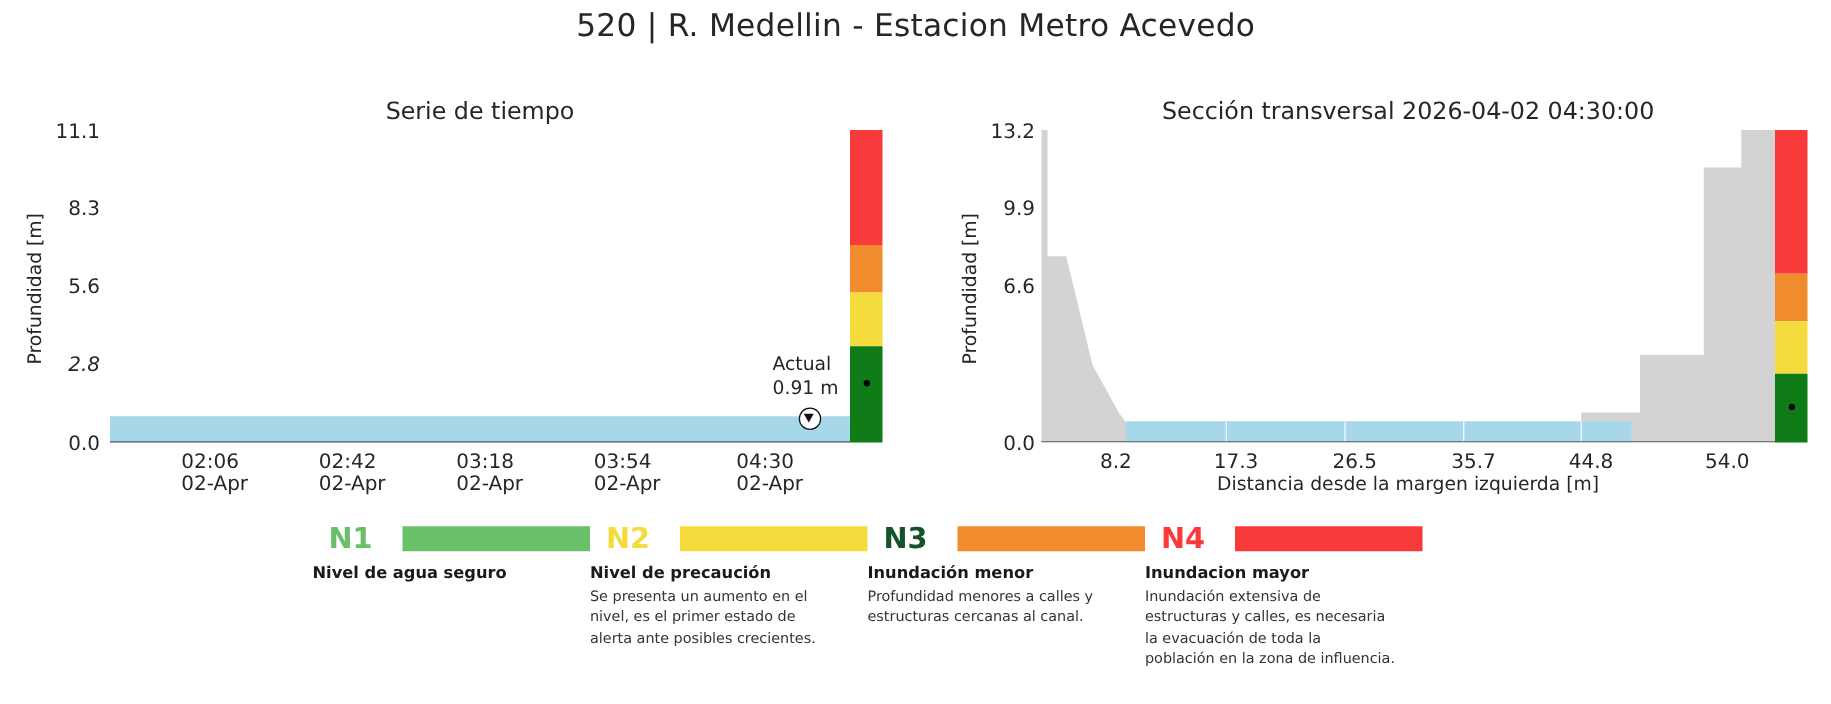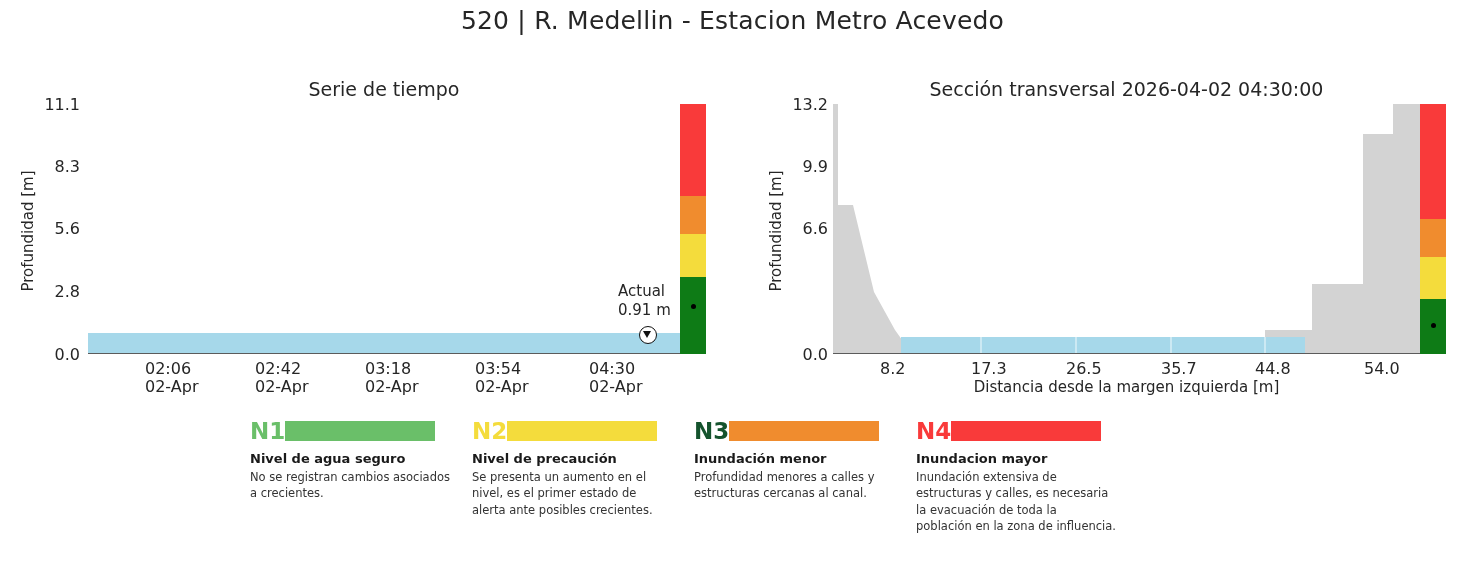--- a/index.html
+++ b/index.html
@@ -162,22 +162,23 @@
     left: 250px;
     top: 418px;
     width: 890px;
     display: flex;
     gap: 0px;
   }
   .legend-col { width: 222px; }
   .legend-head {
     display: flex;
     align-items: center;
-    gap: 0;
+    gap: 24px;
     height: 26px;
+    justify-content: flex-end;
   }
   .legend-code {
     font-size: 23px;
     font-weight: bold;
     line-height: 1;
   }
   .legend-swatch {
     height: 20px;
     flex: 1 1 auto;
     max-width: 150px;
@@ -201,21 +202,21 @@
 
 <div class="page-title">520 | R. Medellin - Estacion Metro Acevedo</div>
 
 <div class="panel">
 
   <div class="panel-title" style="left:88px; top:78px; width:592px;">Serie de tiempo</div>
 
   <div class="axis-label-y" style="left:-42px; top:222px; width:140px; text-align:center;">Profundidad [m]</div>
 
   <div class="ytick" style="left:0px; top:345px; width:80px;">0.0</div>
-  <div class="ytick" style="left:0px; top:282px; width:80px;">2.8</div>
+  <div class="ytick" style="left:0px; top:282px; width:80px;font-style:italic;">2.8</div>
   <div class="ytick" style="left:0px; top:219px; width:80px;">5.6</div>
   <div class="ytick" style="left:0px; top:157px; width:80px;">8.3</div>
   <div class="ytick" style="left:0px; top:95px;  width:80px;">11.1</div>
 
   <div id="ts-plot">
     <div id="ts-water"></div>
     <div id="ts-baseline"></div>
   </div>
 
   <div class="actual-label" style="left:618px; top:282px;">
@@ -301,21 +302,20 @@
   </div>
 </div>
 
 <div id="legend">
   <div class="legend-col">
     <div class="legend-head">
       <span class="legend-code" style="color: rgb(106, 191, 105);">N1</span>
       <span class="legend-swatch" style="background: rgb(106, 191, 105);"></span>
     </div>
     <div class="legend-title">Nivel de agua seguro</div>
-    <div class="legend-desc">No se registran cambios asociados a crecientes.</div>
   </div>
 
   <div class="legend-col">
     <div class="legend-head">
       <span class="legend-code" style="color: rgb(244, 220, 60);">N2</span>
       <span class="legend-swatch" style="background: rgb(244, 220, 60);"></span>
     </div>
     <div class="legend-title">Nivel de precaución</div>
     <div class="legend-desc">Se presenta un aumento en el nivel, es el primer estado de alerta ante posibles crecientes.</div>
   </div>

